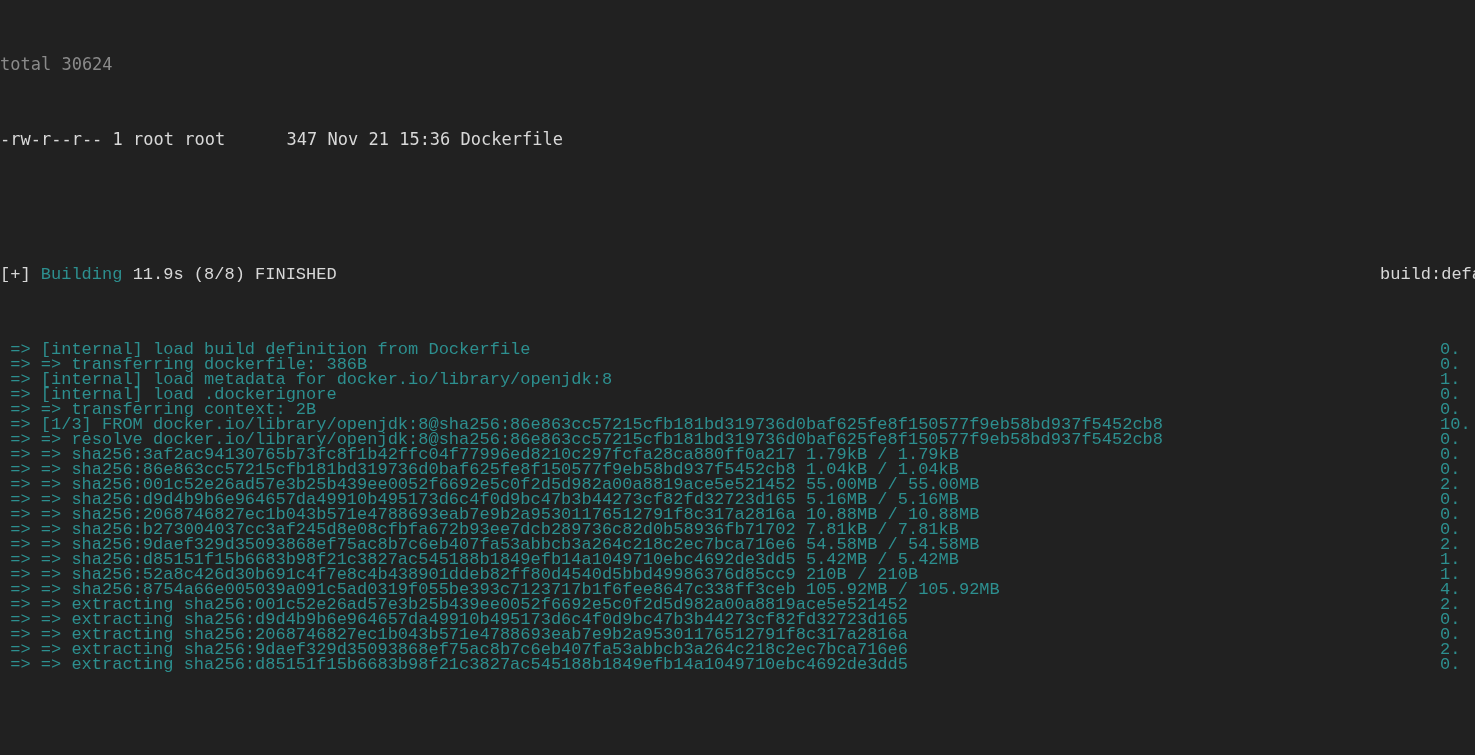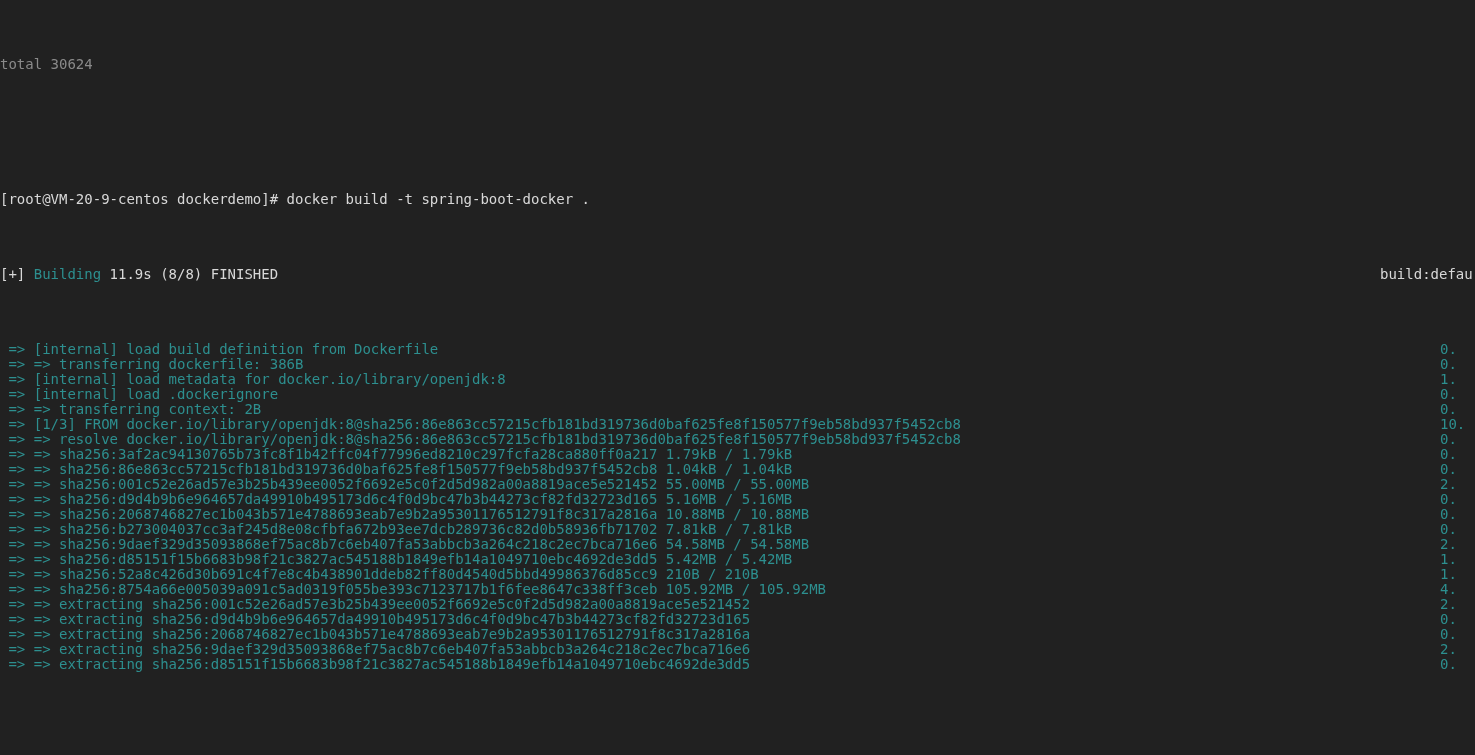--- a/index.html
+++ b/index.html
@@ -7,21 +7,21 @@
     padding: 0;
     background: #1f1f1f;
   }
   #terminal {
     position: relative;
     width: 1475px;
     height: 755px;
     background: #212121;
     overflow: hidden;
     font-family: "DejaVu Sans Mono", "Liberation Mono", monospace;
-    font-size: 14px;
+    font-size: 17px;
     line-height: 15px;
     color: #d8d8d8;
     letter-spacing: 0px;
     -webkit-font-smoothing: antialiased;
   }
   .screen {
     position: absolute;
     left: 0;
     top: -3px;
     width: 1475px;
@@ -32,40 +32,40 @@
     white-space: pre;
     display: block;
   }
   
   .w   { color: #d8d8d8; }
   .teal{ color: #2d8f8f; }
   .red { color: #c06060; }
   .dim { color: #8a8a8a; }
 
   
-  .build-line { position: relative; height: 15px; }
+  .build-line { position: relative; height: 15px; font-family: Liberation Mono, monospace; }
   .bl-text { position: absolute; left: 0; top: 0; white-space: pre; }
   .bl-time { position: absolute; left: 1440px; top: 0; white-space: pre; color: #2d8f8f; }
   .bl-ctx  { position: absolute; left: 1380px; top: 0; white-space: pre; color: #d8d8d8; }
 </style>
 </head>
 <body>
 
 <div id="terminal">
   <div class="screen">
 
     
     <div class="line dim">total 30624</div>
 
     
+    <div class="line"><span class="w">-rw-r--r-- 1 root root      347 Nov 21 15:36 </span><span class="w">Dockerfile</span></div>
 
     
 
     
-    <div class="line"><span class="w">[root@VM-20-9-centos dockerdemo]# </span><span class="w">docker build -t spring-boot-docker .</span></div>
 
     
     <div class="build-line">
       <span class="bl-text"><span class="w">[+] </span><span class="teal">Building</span><span class="w"> 11.9s (8/8) FINISHED</span></span>
       <span class="bl-ctx">build:defau</span>
     </div>
 
     
     <div id="build-lines"><div class="build-line"><span class="bl-text teal"> =&gt; [internal] load build definition from Dockerfile</span><span class="bl-time">0.</span></div><div class="build-line"><span class="bl-text teal"> =&gt; =&gt; transferring dockerfile: 386B</span><span class="bl-time">0.</span></div><div class="build-line"><span class="bl-text teal"> =&gt; [internal] load metadata for docker.io/library/openjdk:8</span><span class="bl-time">1.</span></div><div class="build-line"><span class="bl-text teal"> =&gt; [internal] load .dockerignore</span><span class="bl-time">0.</span></div><div class="build-line"><span class="bl-text teal"> =&gt; =&gt; transferring context: 2B</span><span class="bl-time">0.</span></div><div class="build-line"><span class="bl-text teal"> =&gt; [1/3] FROM docker.io/library/openjdk:8@sha256:86e863cc57215cfb181bd319736d0baf625fe8f150577f9eb58bd937f5452cb8</span><span class="bl-time">10.</span></div><div class="build-line"><span class="bl-text teal"> =&gt; =&gt; resolve docker.io/library/openjdk:8@sha256:86e863cc57215cfb181bd319736d0baf625fe8f150577f9eb58bd937f5452cb8</span><span class="bl-time">0.</span></div><div class="build-line"><span class="bl-text teal"> =&gt; =&gt; sha256:3af2ac94130765b73fc8f1b42ffc04f77996ed8210c297fcfa28ca880ff0a217 1.79kB / 1.79kB</span><span class="bl-time">0.</span></div><div class="build-line"><span class="bl-text teal"> =&gt; =&gt; sha256:86e863cc57215cfb181bd319736d0baf625fe8f150577f9eb58bd937f5452cb8 1.04kB / 1.04kB</span><span class="bl-time">0.</span></div><div class="build-line"><span class="bl-text teal"> =&gt; =&gt; sha256:001c52e26ad57e3b25b439ee0052f6692e5c0f2d5d982a00a8819ace5e521452 55.00MB / 55.00MB</span><span class="bl-time">2.</span></div><div class="build-line"><span class="bl-text teal"> =&gt; =&gt; sha256:d9d4b9b6e964657da49910b495173d6c4f0d9bc47b3b44273cf82fd32723d165 5.16MB / 5.16MB</span><span class="bl-time">0.</span></div><div class="build-line"><span class="bl-text teal"> =&gt; =&gt; sha256:2068746827ec1b043b571e4788693eab7e9b2a95301176512791f8c317a2816a 10.88MB / 10.88MB</span><span class="bl-time">0.</span></div><div class="build-line"><span class="bl-text teal"> =&gt; =&gt; sha256:b273004037cc3af245d8e08cfbfa672b93ee7dcb289736c82d0b58936fb71702 7.81kB / 7.81kB</span><span class="bl-time">0.</span></div><div class="build-line"><span class="bl-text teal"> =&gt; =&gt; sha256:9daef329d35093868ef75ac8b7c6eb407fa53abbcb3a264c218c2ec7bca716e6 54.58MB / 54.58MB</span><span class="bl-time">2.</span></div><div class="build-line"><span class="bl-text teal"> =&gt; =&gt; sha256:d85151f15b6683b98f21c3827ac545188b1849efb14a1049710ebc4692de3dd5 5.42MB / 5.42MB</span><span class="bl-time">1.</span></div><div class="build-line"><span class="bl-text teal"> =&gt; =&gt; sha256:52a8c426d30b691c4f7e8c4b438901ddeb82ff80d4540d5bbd49986376d85cc9 210B / 210B</span><span class="bl-time">1.</span></div><div class="build-line"><span class="bl-text teal"> =&gt; =&gt; sha256:8754a66e005039a091c5ad0319f055be393c7123717b1f6fee8647c338ff3ceb 105.92MB / 105.92MB</span><span class="bl-time">4.</span></div><div class="build-line"><span class="bl-text teal"> =&gt; =&gt; extracting sha256:001c52e26ad57e3b25b439ee0052f6692e5c0f2d5d982a00a8819ace5e521452</span><span class="bl-time">2.</span></div><div class="build-line"><span class="bl-text teal"> =&gt; =&gt; extracting sha256:d9d4b9b6e964657da49910b495173d6c4f0d9bc47b3b44273cf82fd32723d165</span><span class="bl-time">0.</span></div><div class="build-line"><span class="bl-text teal"> =&gt; =&gt; extracting sha256:2068746827ec1b043b571e4788693eab7e9b2a95301176512791f8c317a2816a</span><span class="bl-time">0.</span></div><div class="build-line"><span class="bl-text teal"> =&gt; =&gt; extracting sha256:9daef329d35093868ef75ac8b7c6eb407fa53abbcb3a264c218c2ec7bca716e6</span><span class="bl-time">2.</span></div><div class="build-line"><span class="bl-text teal"> =&gt; =&gt; extracting sha256:d85151f15b6683b98f21c3827ac545188b1849efb14a1049710ebc4692de3dd5</span><span class="bl-time">0.</span></div></div>
 

